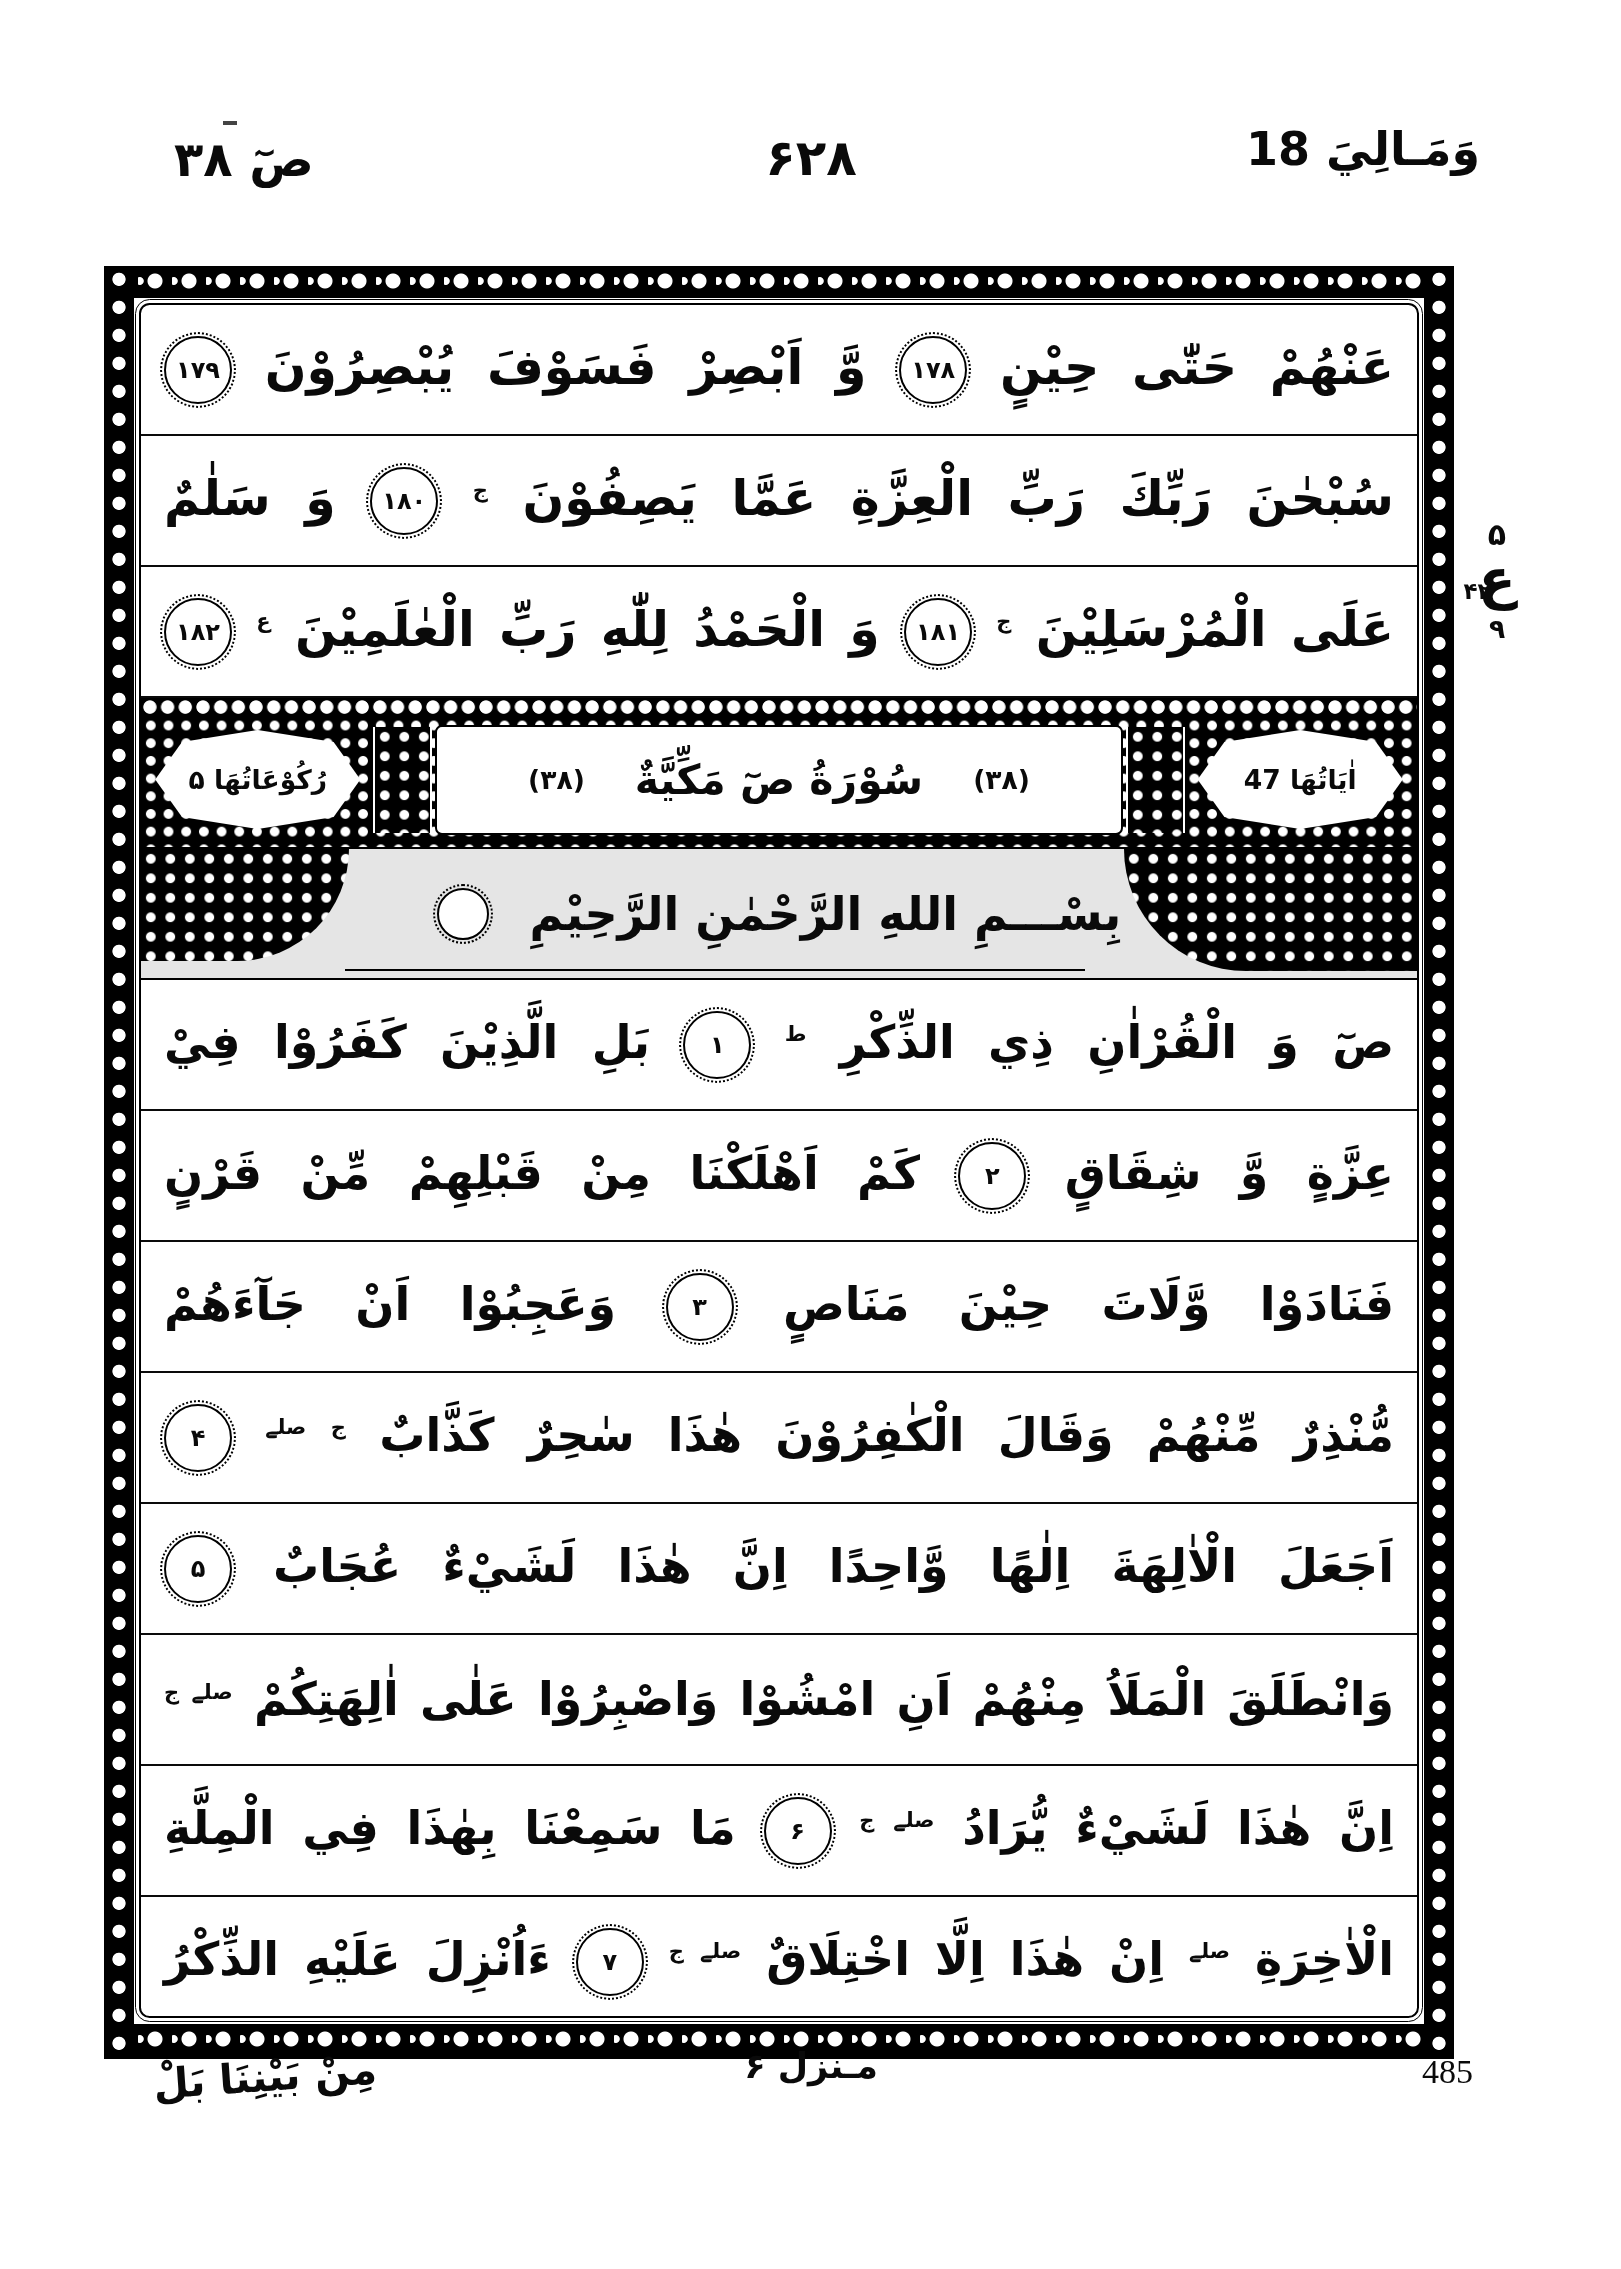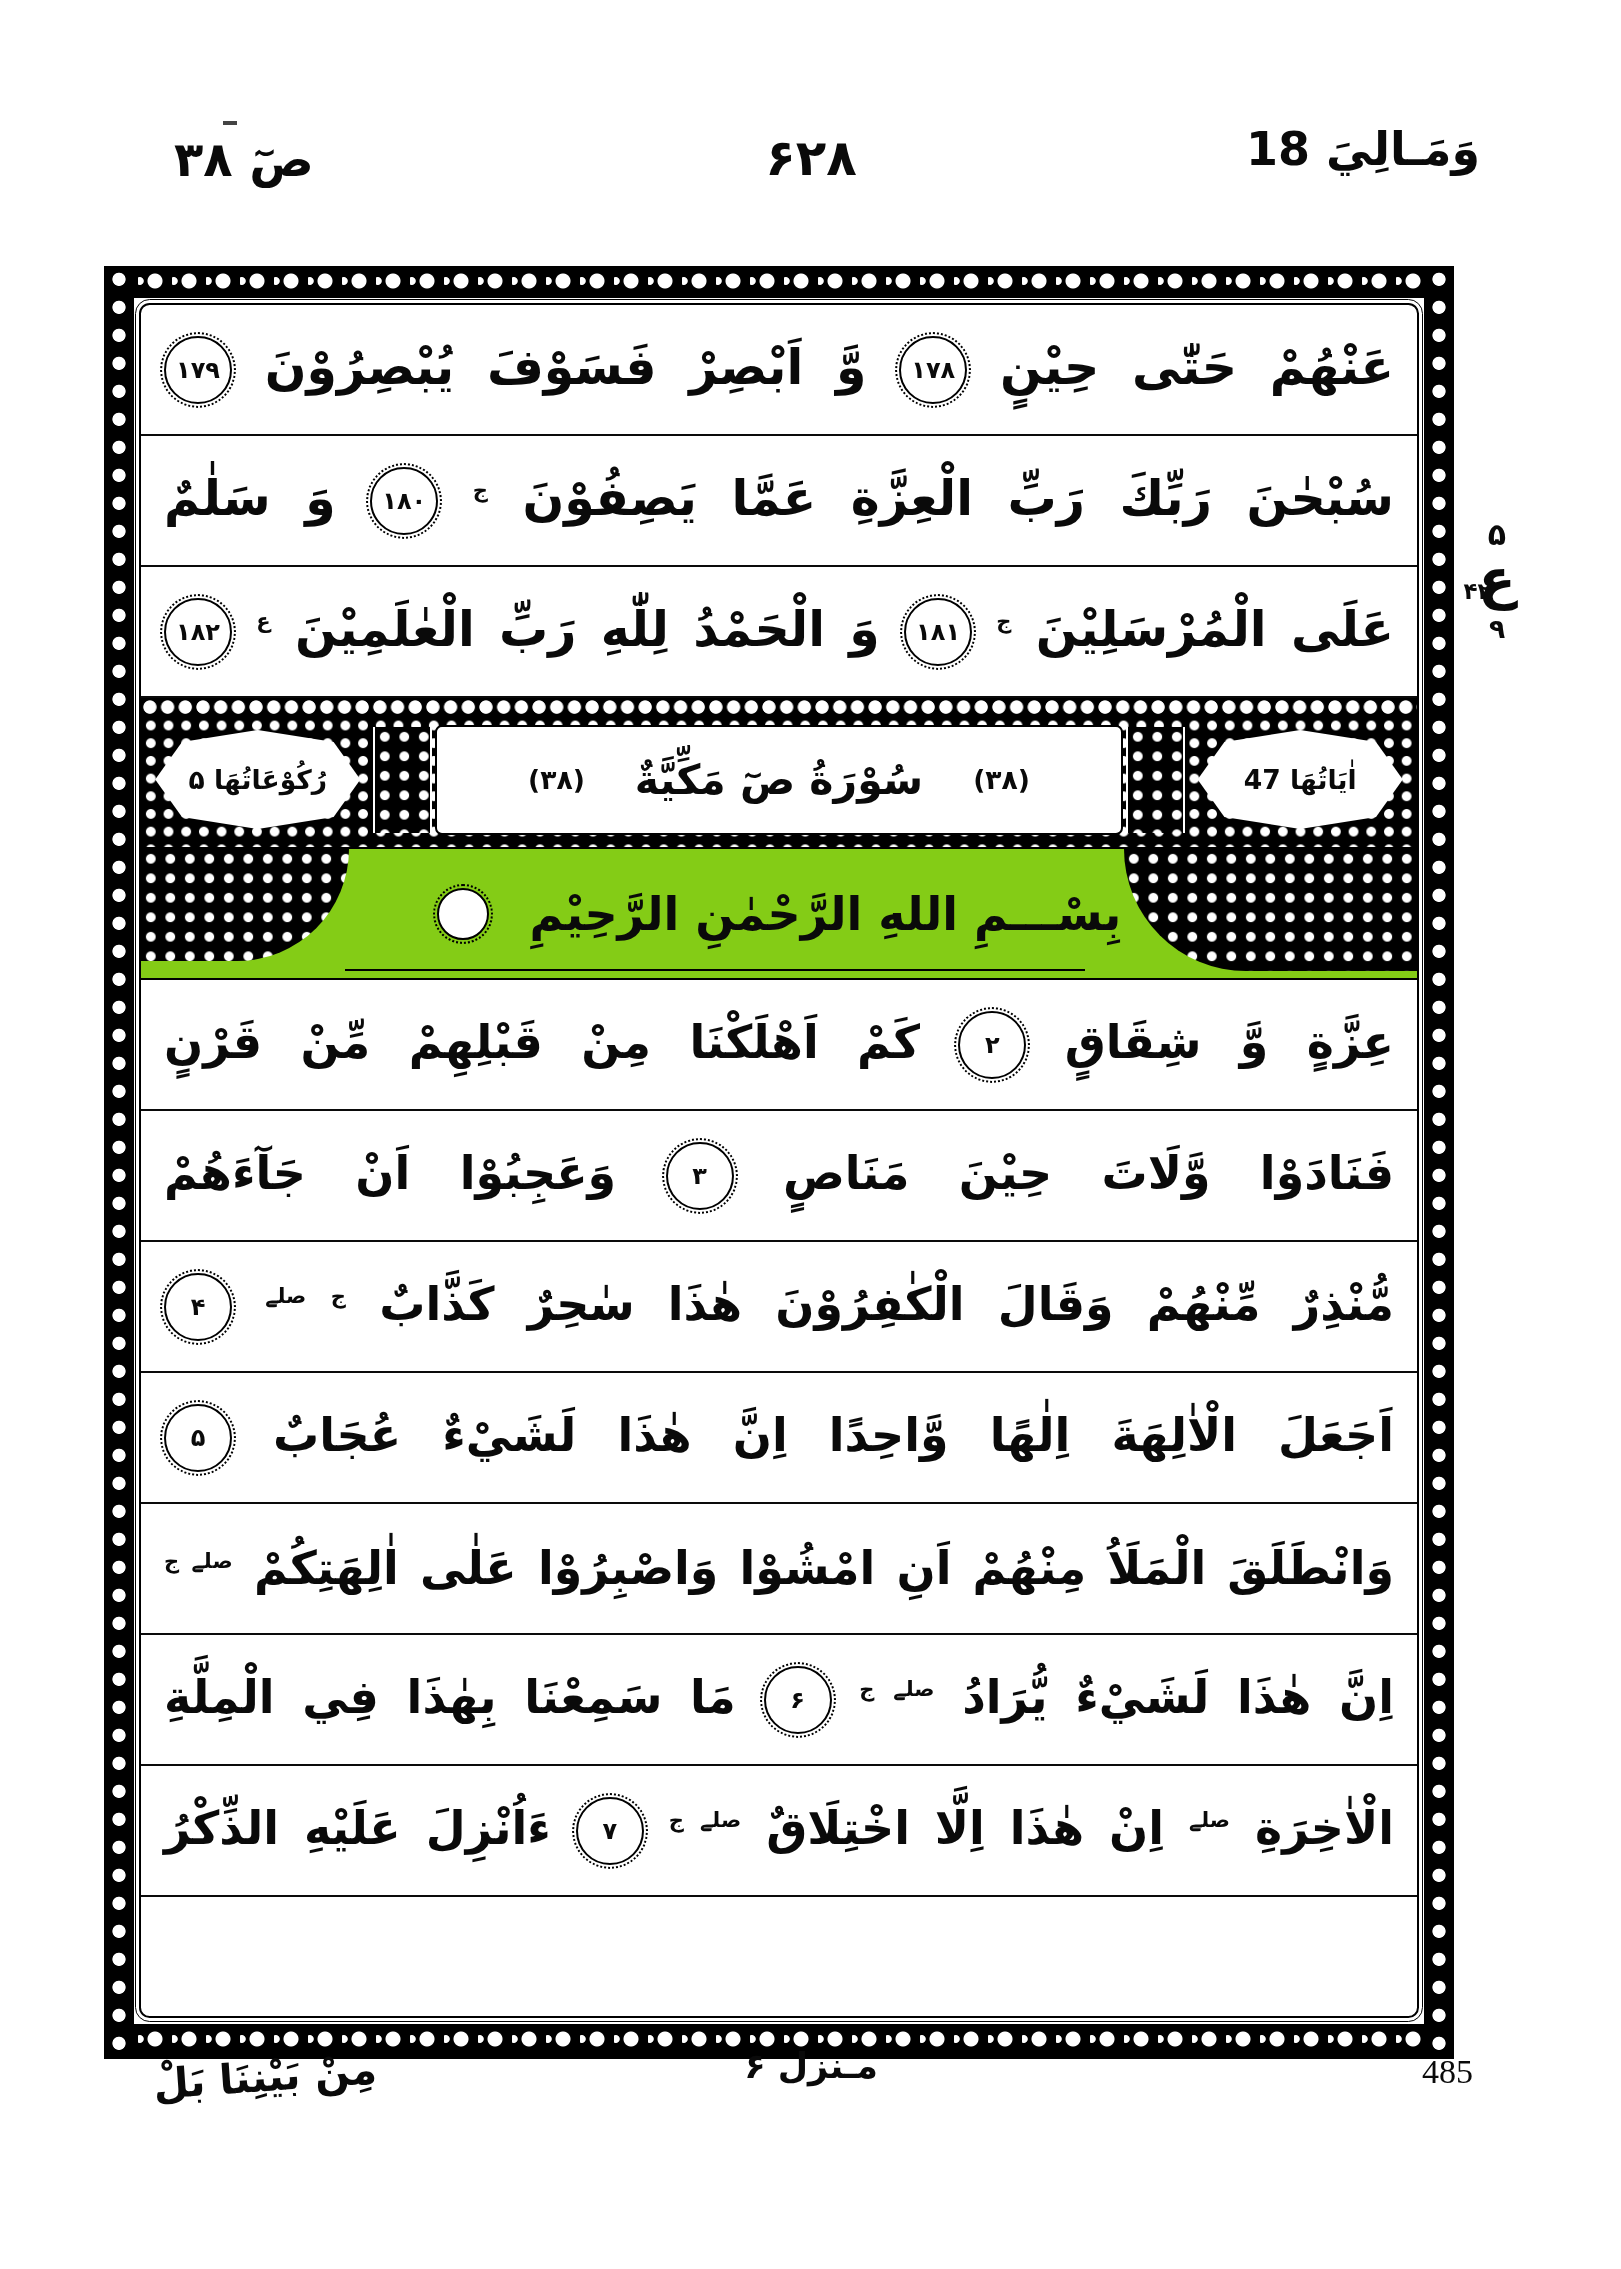--- a/index.html
+++ b/index.html
@@ -75,21 +75,21 @@
   .pillar{width:55px;height:106px;flex:0 0 auto;border-left:2.7px solid #fff;border-right:2.7px solid #fff;}
   .banner-center{
     flex:1;height:106px;background:#fff;border:2.7px solid #000;border-radius:7px;
     display:flex;flex-direction:row-reverse;align-items:center;justify-content:center;gap:50px;
     font-weight:bold;direction:rtl;
   }
   .banner-title{font-size:41px;white-space:nowrap;}
   .banner-num{font-size:26.6px;}
   
   .basmala-row{height:131px;box-sizing:border-box;border-bottom:2.7px solid #000;position:relative;
-    display:flex;flex-direction:row-reverse;align-items:center;justify-content:center;gap:41px;background:#84cc16;}
+    display:flex;flex-direction:row-reverse;align-items:center;justify-content:center;gap:41px;background:#e5e5e5;}
   .orn-corner{position:absolute;top:0;}
   .orn-corner.right{right:0;width:293px;height:122px;border-bottom-left-radius:133px;}
   .orn-corner.left{left:0;width:208px;height:112px;border-bottom-right-radius:115px;}
   .basmala-text{font-size:46px;font-weight:bold;direction:rtl;white-space:nowrap;z-index:1;}
   .basmala-row::after{content:"";position:absolute;left:16%;bottom:7px;width:58%;border-top:2.7px solid #000;}
   
   .ruku-margin{position:absolute;left:1459px;top:520px;width:76px;display:flex;flex-direction:column;
     align-items:center;font-weight:bold;line-height:1;}
   .ruku-top{font-size:30px;}
   .ruku-ain{font-size:55px;margin-top:1.8px;}
@@ -149,20 +149,23 @@
 
     <div class="basmala-row">
       <div class="orn-corner right orn-fine"></div>
       <div class="orn-corner left orn-fine"></div>
       <span class="basmala-text">بِسْـــمِ اللهِ الرَّحْمٰنِ الرَّحِيْمِ</span>
       <span class="medallion empty"></span>
     </div>
 
     <div class="rows-main">
         <div class="vrow">
+          <div class="vline"><span class="vtext">صٓ وَ الْقُرْاٰنِ ذِي الذِّكْرِ</span> <span class="waqf-sign">ط</span> <span class="medallion">۱</span> <span class="vtext">بَلِ الَّذِيْنَ كَفَرُوْا فِيْ</span> </div>
+        </div>
+        <div class="vrow">
           <div class="vline"><span class="vtext">عِزَّةٍ وَّ شِقَاقٍ</span> <span class="medallion">۲</span> <span class="vtext">كَمْ اَهْلَكْنَا مِنْ قَبْلِهِمْ مِّنْ قَرْنٍ</span> </div>
         </div>
         <div class="vrow">
           <div class="vline"><span class="vtext">فَنَادَوْا وَّلَاتَ حِيْنَ مَنَاصٍ</span> <span class="medallion">۳</span> <span class="vtext">وَعَجِبُوْا اَنْ جَآءَهُمْ</span> </div>
         </div>
         <div class="vrow">
           <div class="vline"><span class="vtext">مُّنْذِرٌ مِّنْهُمْ وَقَالَ الْكٰفِرُوْنَ هٰذَا سٰحِرٌ كَذَّابٌ</span> <span class="waqf-sign">ج صلے</span> <span class="medallion">۴</span> </div>
         </div>
         <div class="vrow">
           <div class="vline"><span class="vtext">اَجَعَلَ الْاٰلِهَةَ اِلٰهًا وَّاحِدًا اِنَّ هٰذَا لَشَيْءٌ عُجَابٌ</span> <span class="medallion">۵</span> </div>

